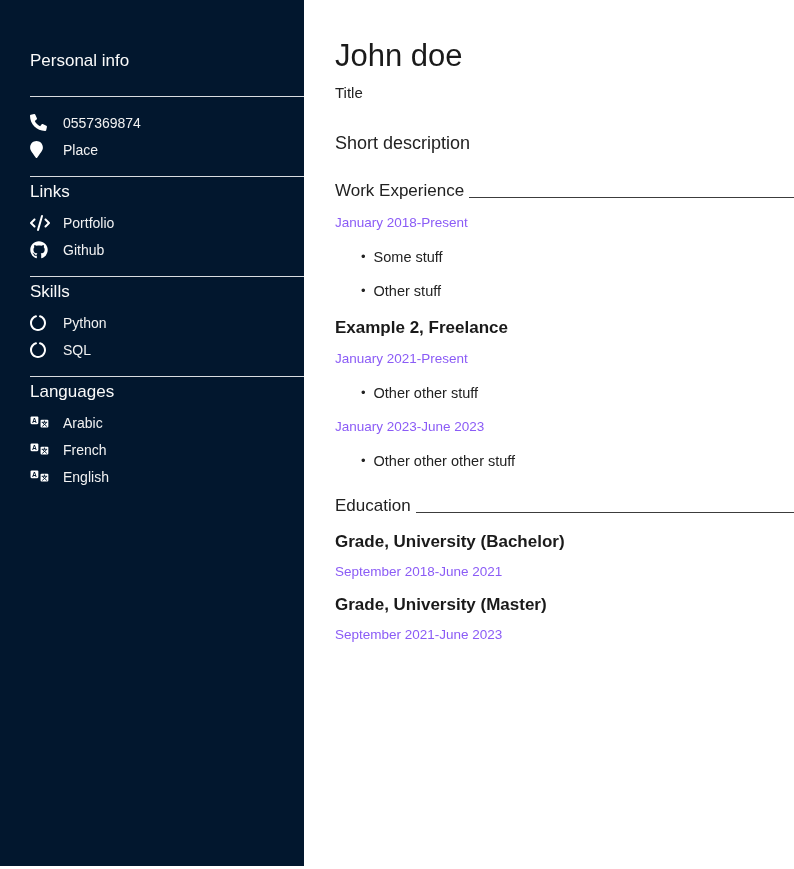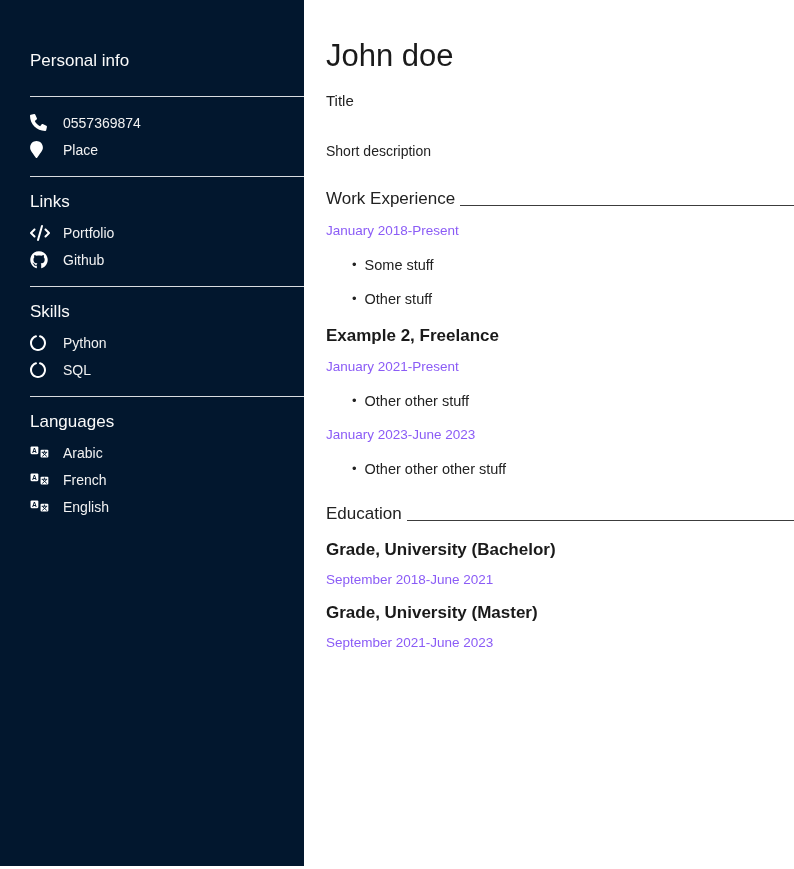--- a/index.html
+++ b/index.html
@@ -10,20 +10,21 @@
     background: #ffffff;
     font-family: "Liberation Sans", sans-serif;
     overflow: hidden;
   }
   .page {
     position: relative;
     width: 794px;
     height: 869px;
     display: flex;
     background: #ffffff;
+    gap: 9px;
   }
 
   
   .sidebar {
     width: 304px;
     height: 866px;
     background: #02172e;
     color: #ffffff;
     padding: 50px 0 0 30px;
     flex: 0 0 304px;
@@ -35,21 +36,21 @@
     margin: 0;
     color: #fafafa;
   }
   .side-divider {
     border: none;
     border-top: 1px solid rgba(255,255,255,0.85);
     margin: 24px 0 0 0;
     height: 0;
   }
   .side-divider.between { margin-top: 13px; }
-  .side-heading.later { margin-top: 14px; }
+  .side-heading.later { margin-top: 4px; }
   .side-list {
     list-style: none;
     margin: 12px 0 0 0;
     padding: 0;
   }
   .side-list.tight { margin-top: 6px; }
   .side-list li {
     display: flex;
     align-items: center;
     height: 27px;
@@ -75,25 +76,25 @@
   .name {
     font-size: 31px;
     line-height: 40px;
     font-weight: 400;
     margin: 0;
     color: #1a1a1a;
   }
   .job-headline {
     font-size: 15px;
     line-height: 19px;
-    margin-top: 15px;
+    margin-top: 7px;
     color: #222222;
   }
   .short-desc {
-    font-size: 14px;
+    font-size: 18px;
     line-height: 17px;
     margin-top: 33px;
     color: #222222;
   }
   .section-head {
     display: flex;
     align-items: flex-end;
     margin-top: 28px;
     font-size: 17px;
     line-height: 22px;

